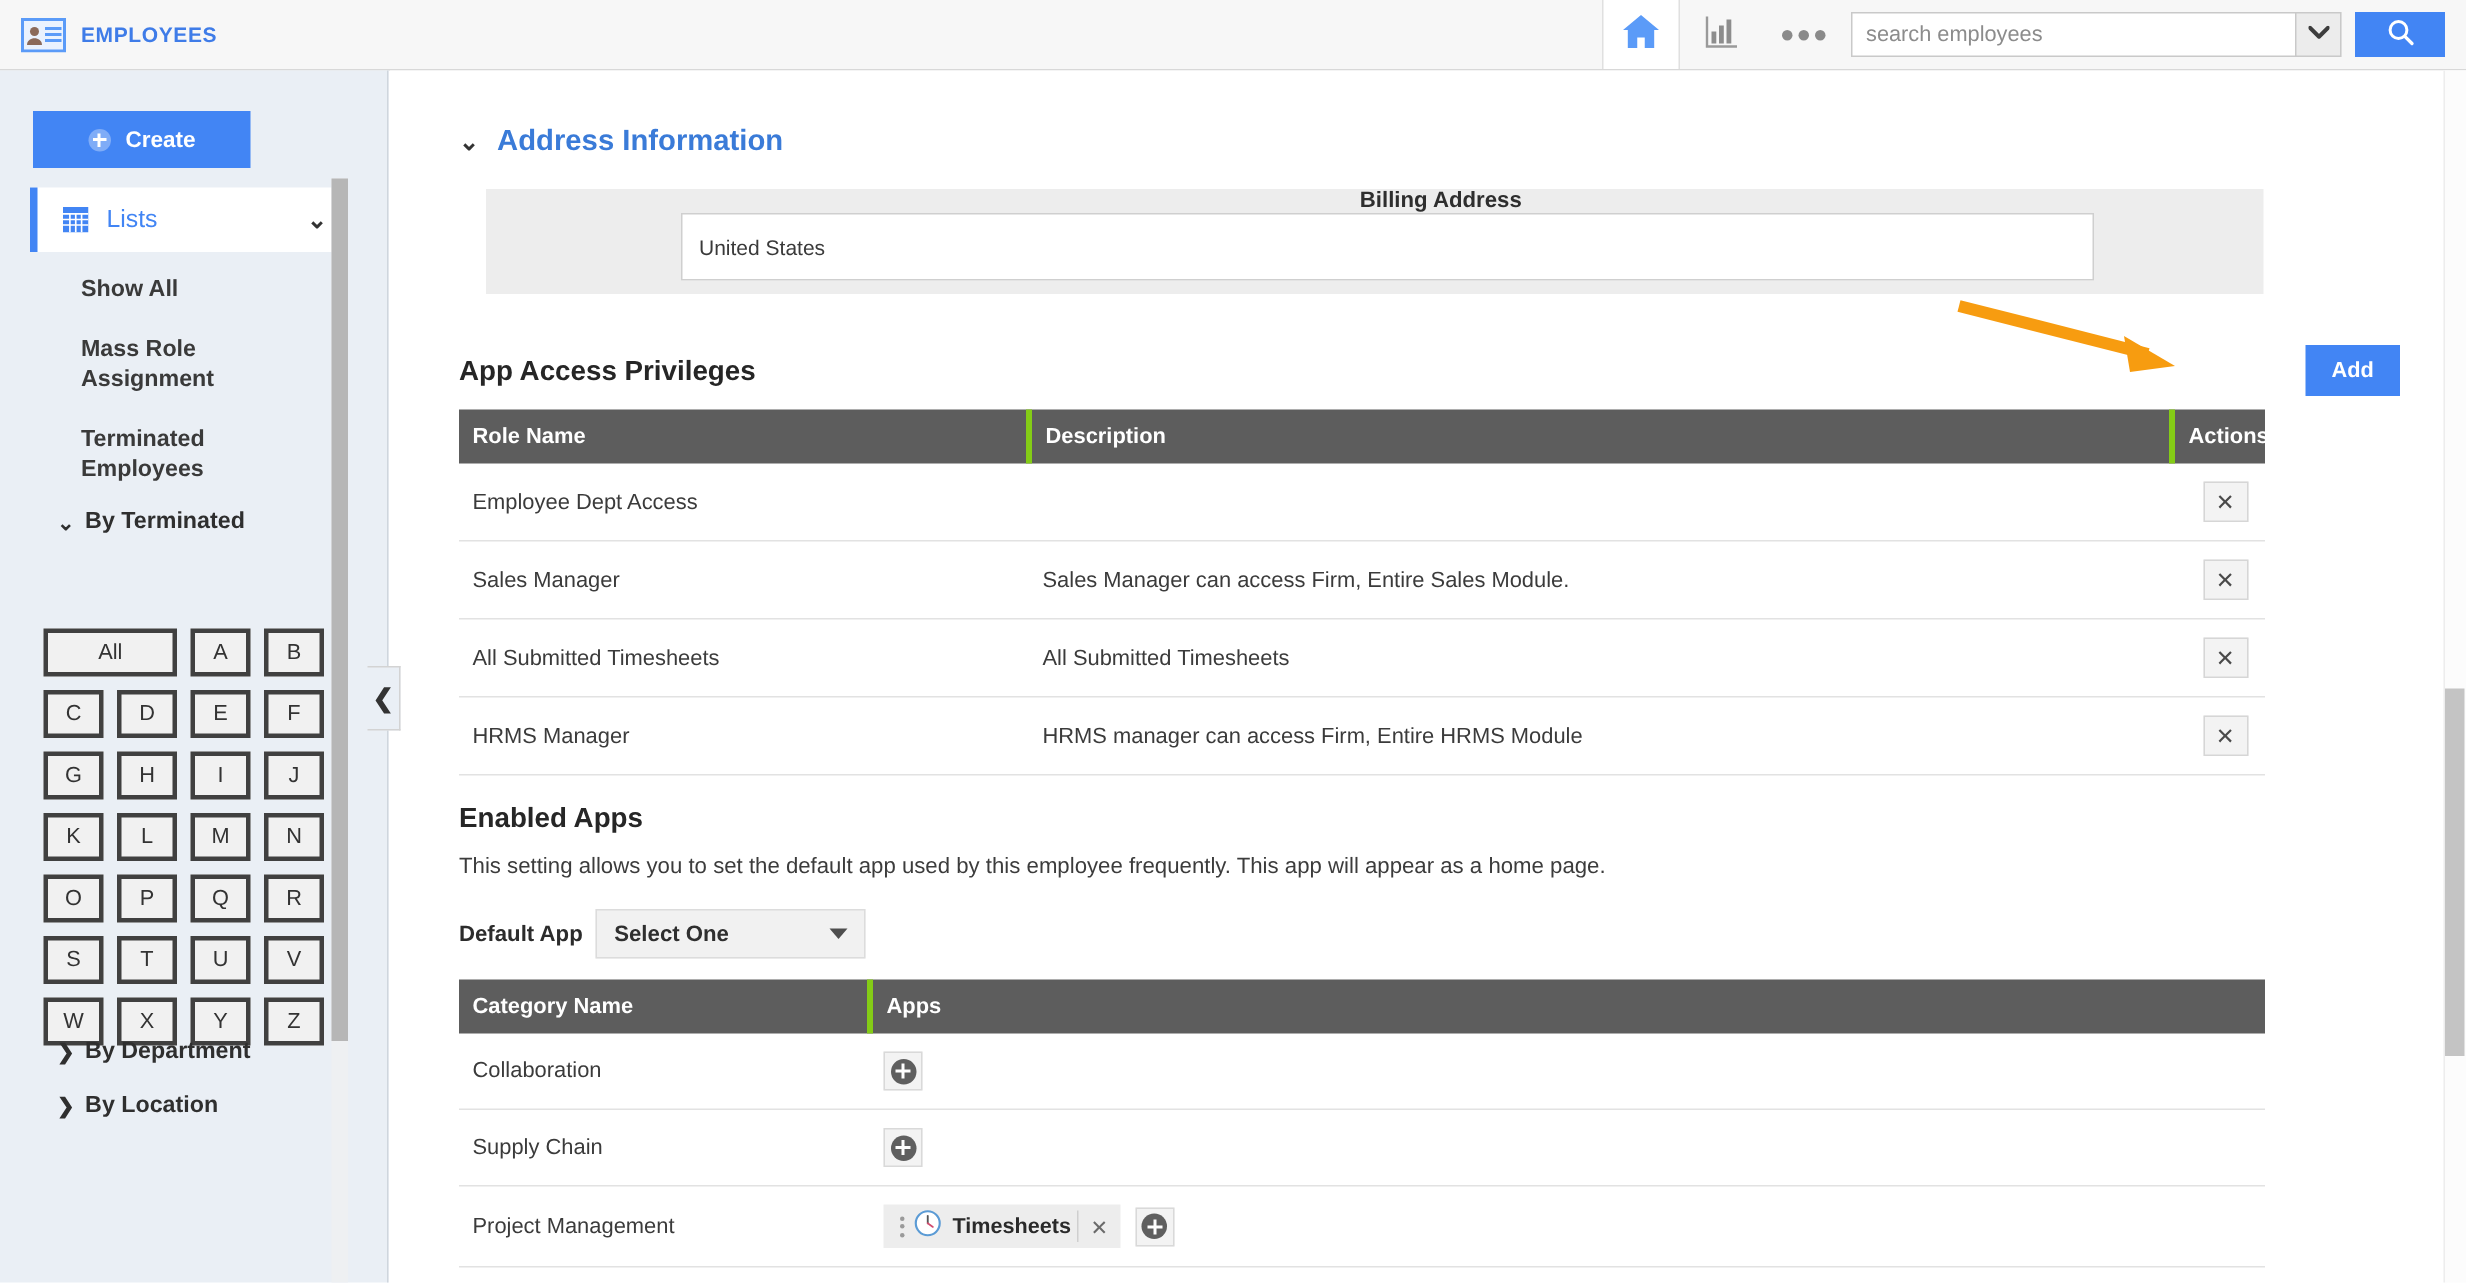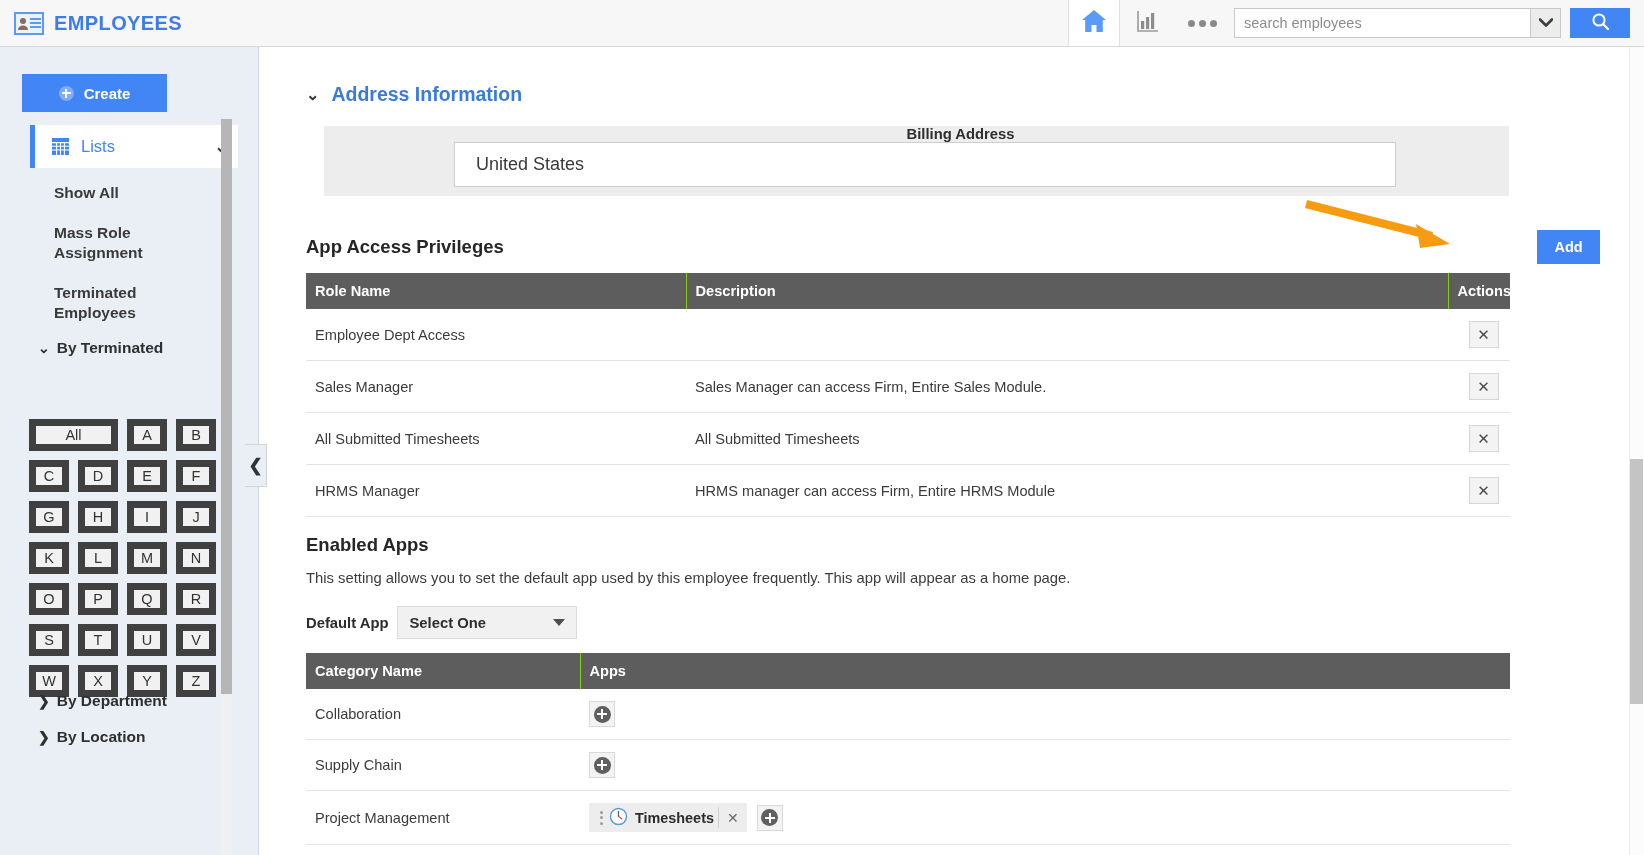--- a/index.html
+++ b/index.html
@@ -14,21 +14,21 @@
   .topbar {
     position: absolute; top: 0; left: 0;
     width: 1644px; height: 47px;
     background: #f7f7f7;
     border-bottom: 1px solid #d8d8d8;
     display: flex; align-items: center;
   }
   .brand { display: flex; align-items: center; gap: 10px; padding-left: 14px; }
   .brand-icon { width: 30px; height: 23px; position: relative; display:block; }
   .brand-title {
-    color: #3f7ce8; font-size: 20px; font-weight: bold; letter-spacing: .4px;
+    color: #3f7ce8; font-size: 14px; font-weight: bold; letter-spacing: .4px;
   }
   .topbar-right { margin-left: auto; display: flex; align-items: center; height: 47px; }
   .home-btn {
     width: 52px; height: 46px; background: #fff;
     display: flex; align-items: center; justify-content: center;
     border-left: 1px solid #e0e0e0; border-right:1px solid #e0e0e0;
   }
   .chart-btn { width: 55px; height: 47px; display:flex; align-items:center; justify-content:center; }
   .dots-btn { width: 55px; height: 47px; display:flex; align-items:center; justify-content:center; gap:4px; }
   .dot { width: 7px; height: 7px; border-radius: 50%; background: #8a8a8a; display:block;}
@@ -65,42 +65,42 @@
     width: 15px; height: 15px; border-radius: 50%; background: #7facf7;
     position: relative; display:block; flex: none;
   }
   .plus-circle-white::before, .plus-circle-white::after {
     content:""; position:absolute; background:#fff;
   }
   .plus-circle-white::before { left: 3px; top: 6.5px; width: 9px; height: 2px; }
   .plus-circle-white::after  { top: 3px; left: 6.5px; height: 9px; width: 2px; }
 
   .lists-row {
-    position: absolute; left: 30px; top: 78px; width: 208px; height: 43px;
+    position: absolute; left: 20px; top: 78px; width: 208px; height: 43px;
     background: #fff; border-left: 5px solid #4285f4;
     display: flex; align-items: center; cursor: pointer;
   }
   .grid-icon { width: 17px; height: 17px; margin-left: 17px; flex:none; display:block; }
   .lists-label { color: #4285f4; font-size: 16.5px; margin-left: 12px; }
   .lists-chev { margin-left: auto; margin-right: 10px; font-size: 16px; color: #333; font-weight: bold; }
 
   .nav-link {
     position: absolute; left: 54px; font-size: 15.5px; font-weight: bold;
     color: #3a3a3a; cursor: pointer; line-height: 20px; width: 150px;
   }
   .nav-group {
     position: absolute; left: 38px; font-size: 15.5px; font-weight: bold;
     color: #2f2f2f; cursor: pointer; display: flex; align-items: center; gap: 7px;
   }
   .chev-d { font-size: 14px; font-weight: bold; }
 
   .alpha { position: absolute; left: 29px; top: 372px; width: 192px; }
   .alpha-row { display: flex; gap: 9px; margin-bottom: 9px; }
   .alpha-btn {
-    width: 40px; height: 32px; background: #f1f1f1; border: 7px solid #404040;
+    width: 40px; height: 32px; background: #f1f1f1; border: 3px solid #404040;
     font-size: 14.5px; color: #333; font-family: "Liberation Sans", sans-serif;
     display: flex; align-items: center; justify-content: center; cursor: pointer;
   }
   .alpha-btn.wide { width: 89px; }
 
   .side-scroll-track {
     position: absolute; right: 26px; top: 72px; width: 11px; height: 736px; background: #eef0f2;
   }
   .side-scroll-thumb {
     position: absolute; right: 26px; top: 72px; width: 11px; height: 575px; background: #b6b6b6;
@@ -124,38 +124,38 @@
   }
   .sect-head .caret { font-size: 16px; color: #333; }
 
   .addr-panel {
     margin: 20px 0 0 64px; width: 1185px; height: 70px;
     background: #ededed; display: flex; align-items: center; flex-direction: column;
   }
   .addr-label { width: 196px; text-align: right; font-size: 14.8px; font-weight: bold; color: #2e2e2e; }
   .addr-field {
     margin-left: 17px; width: 942px; height: 45px; background: #fff;
-    border: 1px solid #cfcfcf; display: flex; align-items: center; padding-left: 21px;
-    font-size: 18px; color: #3a3a3a;
+    border: 1px solid #cfcfcf; display: flex; align-items: center; padding-left: 11px;
+    font-size: 14px; color: #3a3a3a;
   }
 
   .blk-title {
     margin: 40px 0 0 46px; font-size: 18.5px; font-weight: bold; color: #262626;
   }
   .add-btn {
     position: absolute; right: 44px; top: 183px; width: 63px; height: 34px;
     background: #4285f4; border: none; color: #fff; font-weight: bold; font-size: 14.5px;
     font-family: "Liberation Sans", sans-serif; cursor: pointer;
   }
 
   table.grid { border-collapse: collapse; width: 1204px; margin-left: 46px; table-layout: fixed; }
   table.grid thead th {
     background: #5d5d5d; color: #fff; font-size: 14.6px; font-weight: bold;
     text-align: left; padding: 9px 0 9px 9px; height: 36px;
-    border-right: 1px solid #84cc16;
+    border-right: 4px solid #84cc16;
   }
   table.grid thead th:last-child { border-right: none; }
   table.grid tbody td {
     font-size: 14.6px; color: #3b3b3b; padding: 12px 0 12px 9px;
     border-bottom: 1px solid #e2e2e2; height: 41px; vertical-align: middle;
   }
   .x-btn {
     width: 30px; height: 27px; background: #f3f3f3; border: 1px solid #d6d6d6;
     display: flex; align-items: center; justify-content: center;
     font-size: 15px; color: #4a4a4a; cursor: pointer; margin: 0 auto;

